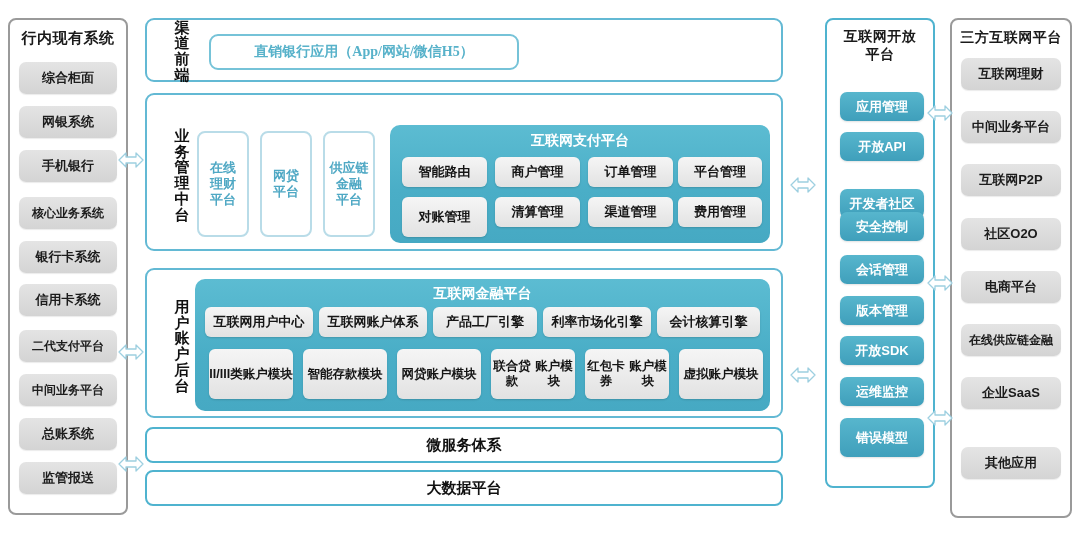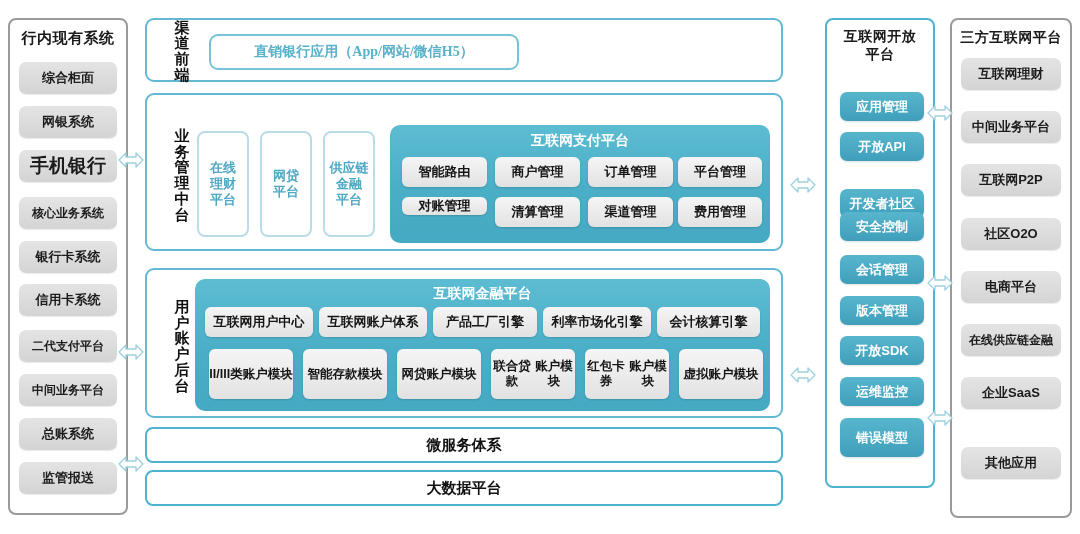--- a/index.html
+++ b/index.html
@@ -121,21 +121,21 @@
 </head>
 <body>
 
 <div id="canvas">
 
   <div class="col-box" style="left:8px; top:18px; width:120px; height:497px;">
     <div class="col-title" style="margin-top:9px; font-size:15px;">行内现有系统</div>
     <div id="left-chips">
         <div class="chip-grey" style="position: absolute; left: 9px; top: 42px; width: 98px; height: 32px; font-size: 13px;">综合柜面</div>
         <div class="chip-grey" style="position: absolute; left: 9px; top: 86px; width: 98px; height: 32px; font-size: 13px;">网银系统</div>
-        <div class="chip-grey" style="position: absolute; left: 9px; top: 130px; width: 98px; height: 32px; font-size: 19px;">手机银行</div>
+        <div class="chip-grey" style="position: absolute; left: 9px; top: 130px; width: 98px; height: 32px; font-size: 13px;">手机银行</div>
         <div class="chip-grey" style="position: absolute; left: 9px; top: 177px; width: 98px; height: 32px; font-size: 12px;">核心业务系统</div>
         <div class="chip-grey" style="position: absolute; left: 9px; top: 221px; width: 98px; height: 32px; font-size: 13px;">银行卡系统</div>
         <div class="chip-grey" style="position: absolute; left: 9px; top: 264px; width: 98px; height: 32px; font-size: 13px;">信用卡系统</div>
         <div class="chip-grey" style="position: absolute; left: 9px; top: 310px; width: 98px; height: 32px; font-size: 12px;">二代支付平台</div>
         <div class="chip-grey" style="position: absolute; left: 9px; top: 354px; width: 98px; height: 32px; font-size: 12px;">中间业务平台</div>
         <div class="chip-grey" style="position: absolute; left: 9px; top: 398px; width: 98px; height: 32px; font-size: 13px;">总账系统</div>
         <div class="chip-grey" style="position: absolute; left: 9px; top: 442px; width: 98px; height: 32px; font-size: 13px;">监管报送</div>
       </div>
   </div>
 
@@ -180,21 +180,21 @@
 
     <div class="tealpanel" style="left:243px; top:30px; width:380px; height:118px;">
       <div class="tealpanel-title" style="top:7px; font-size:14px;">互联网支付平台</div>
       <div id="pay-row1">
           <div class="tile" style="left: 12px; top: 32px; width: 85px; height: 30px; font-size: 13px;">智能路由</div>
           <div class="tile" style="left: 105px; top: 32px; width: 85px; height: 30px; font-size: 13px;">商户管理</div>
           <div class="tile" style="left: 198px; top: 32px; width: 85px; height: 30px; font-size: 13px;">订单管理</div>
           <div class="tile" style="left: 288px; top: 32px; width: 84px; height: 30px; font-size: 13px;">平台管理</div>
         </div>
       <div id="pay-row2">
-          <div class="tile" style="left: 12px; top: 72px; width: 85px; height: 18px; font-size: 13px;">对账管理</div>
+          <div class="tile" style="left: 12px; top: 72px; width: 85px; height: 40px; font-size: 13px;">对账管理</div>
           <div class="tile" style="left: 105px; top: 72px; width: 85px; height: 30px; font-size: 13px;">清算管理</div>
           <div class="tile" style="left: 198px; top: 72px; width: 85px; height: 30px; font-size: 13px;">渠道管理</div>
           <div class="tile" style="left: 288px; top: 72px; width: 84px; height: 30px; font-size: 13px;">费用管理</div>
         </div>
     </div>
   </div>
 
   <div class="panel" style="left:145px; top:268px; width:638px; height:150px;">
     <div class="vlabel" style="left:8px; top:18px; width:30px; height:116px; font-size:15px;">
       <span>用</span>

